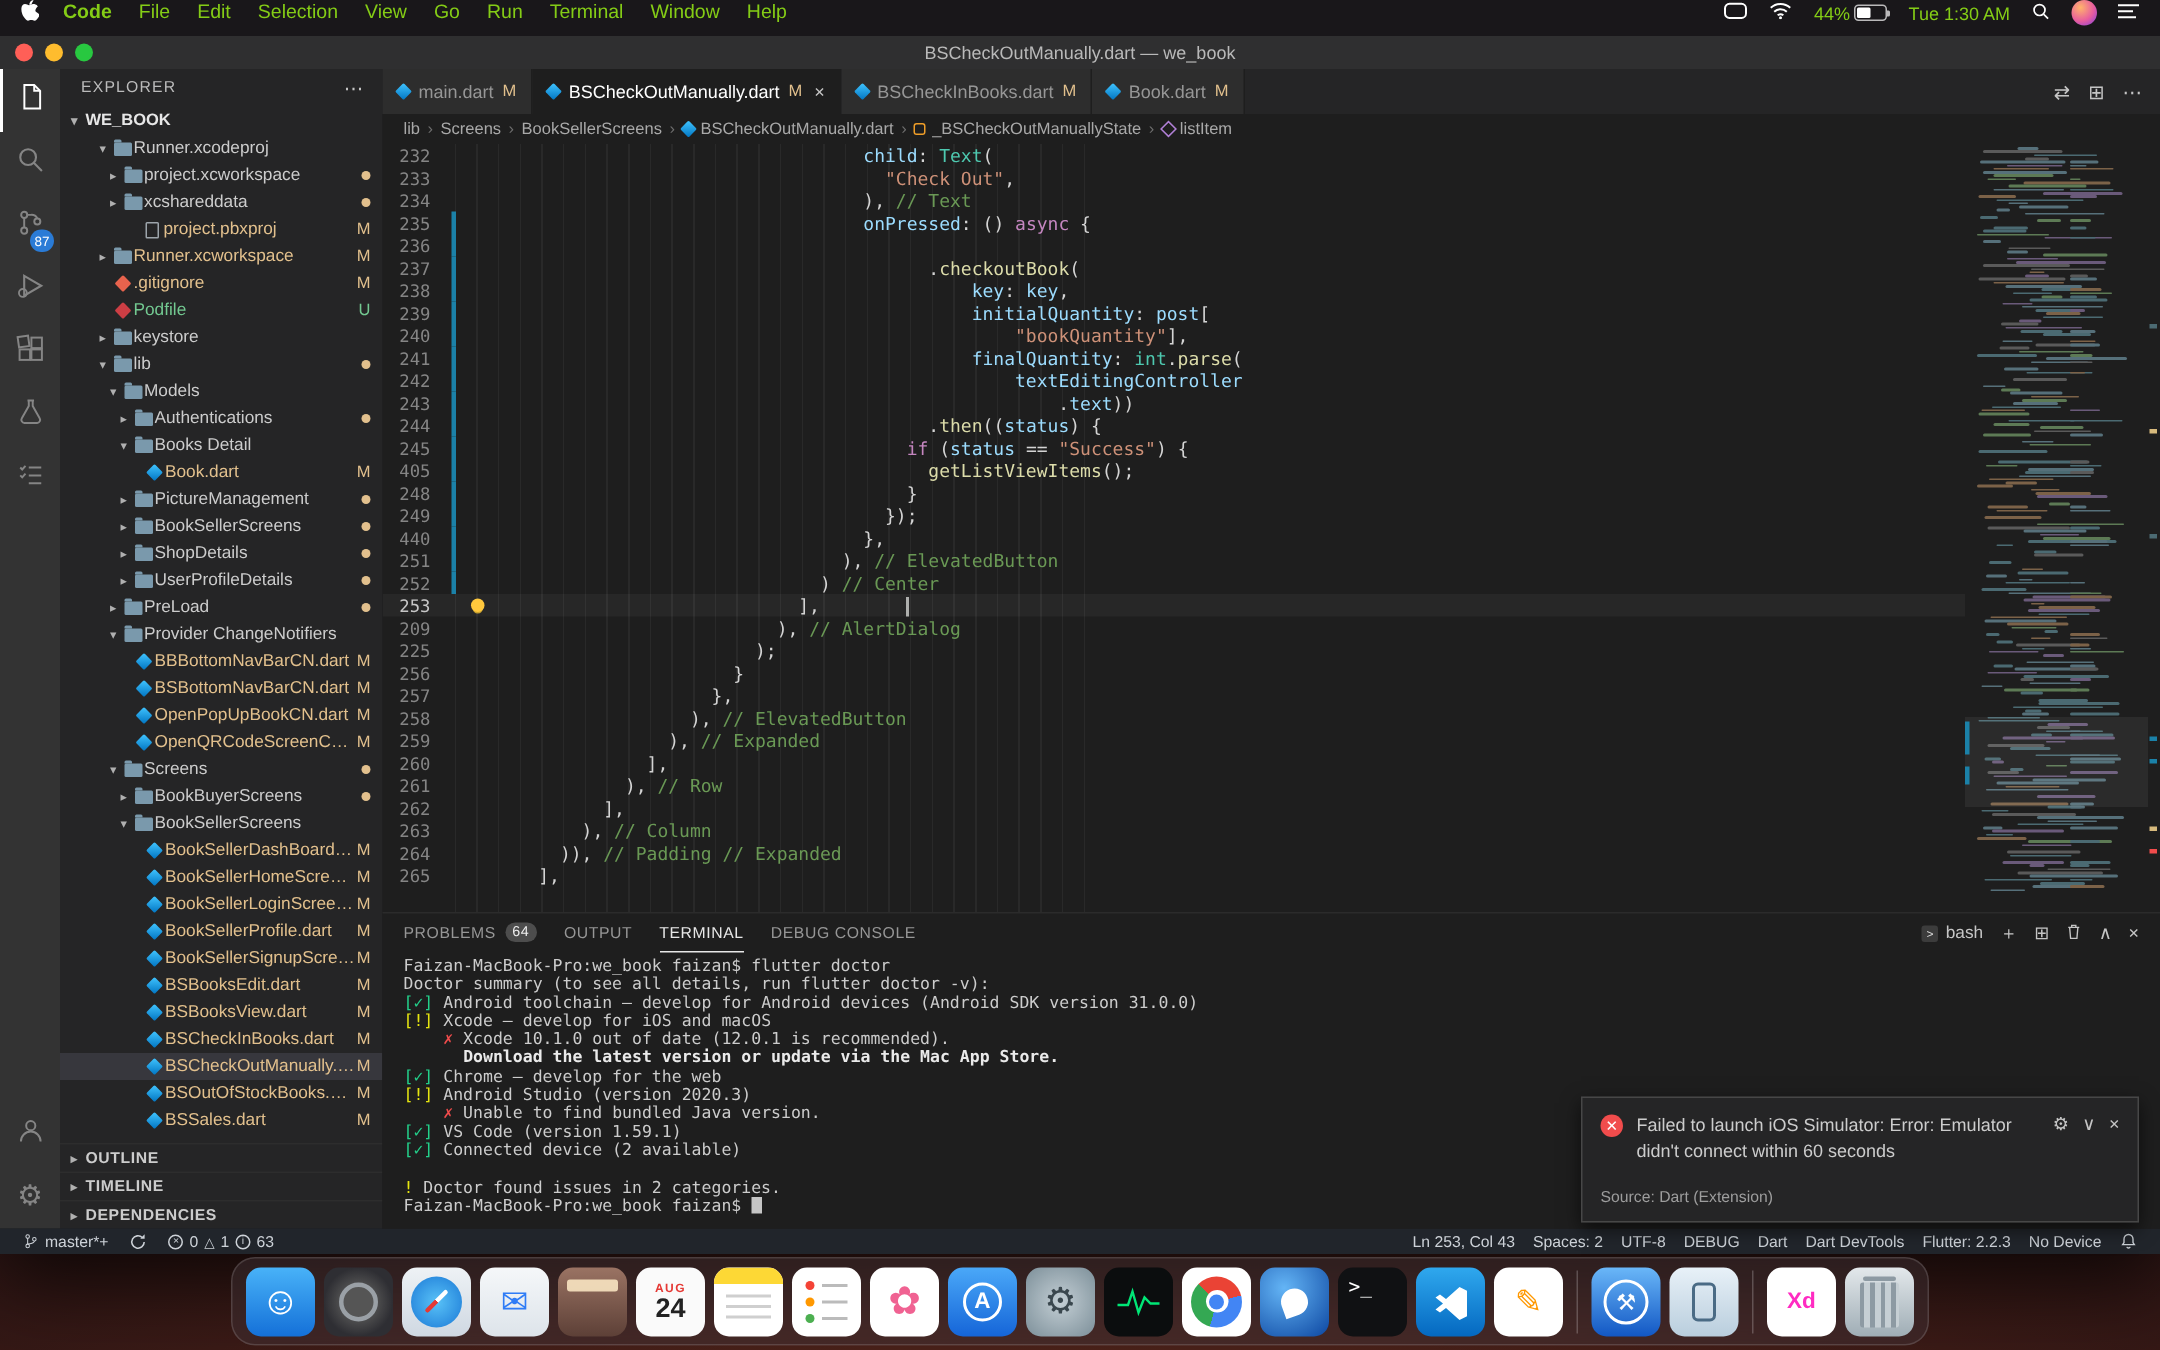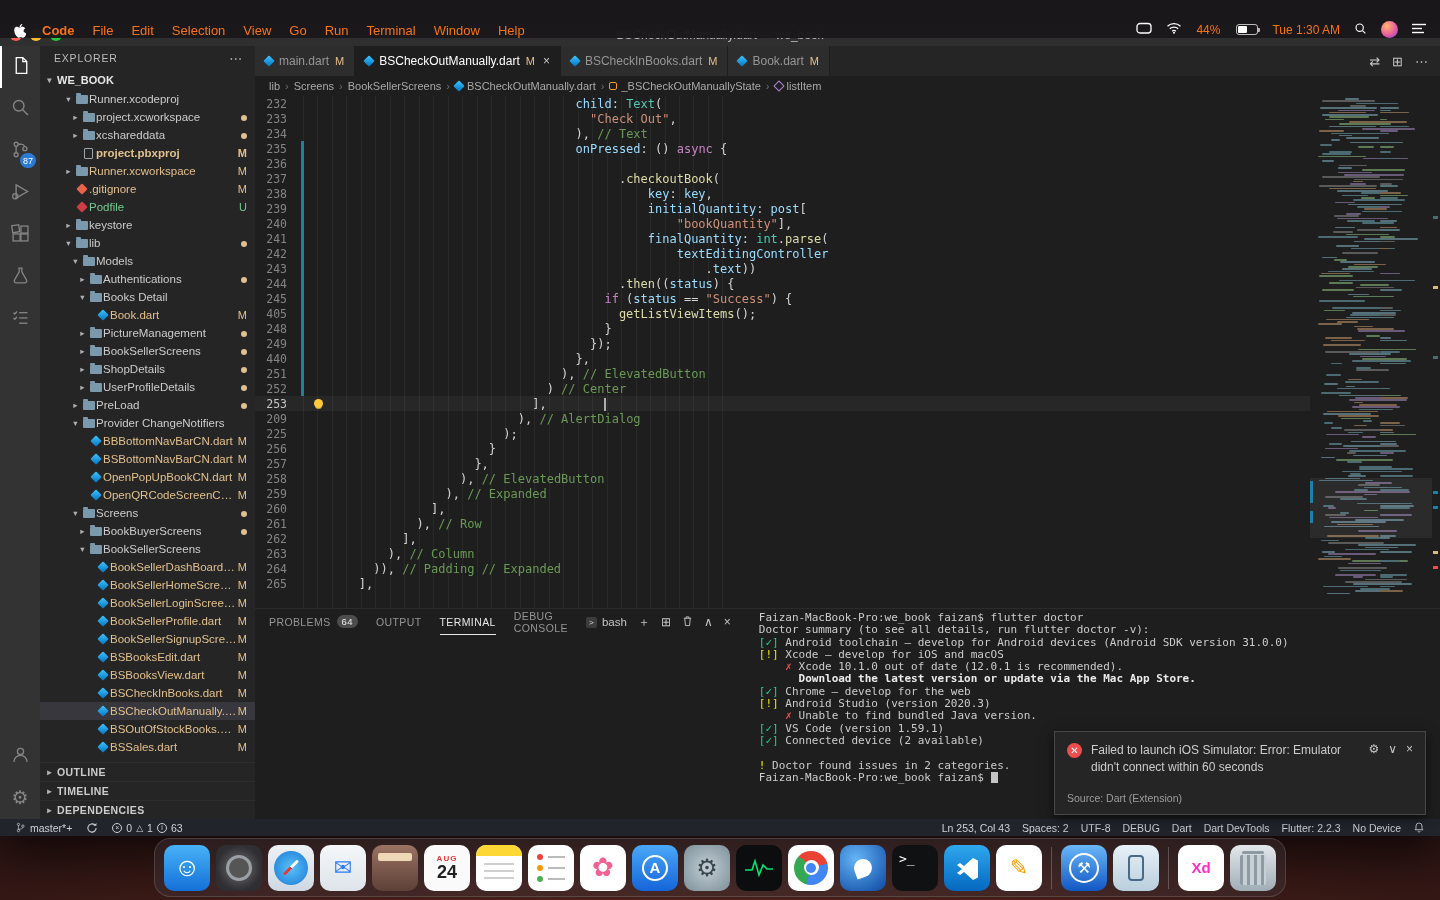--- a/index.html
+++ b/index.html
@@ -1,27 +1,27 @@
 <!DOCTYPE html>
 <html><head>
 <meta charset="utf-8">
 <style>
   *{margin:0;padding:0;box-sizing:border-box}
   html,body{width:1440px;height:900px;overflow:hidden}
   body{font-family:"Liberation Sans",sans-serif;background:#15090c;position:relative}
   .desktop{position:absolute;inset:0;background:
     radial-gradient(ellipse 120% 60% at 50% 118%, #6b3020 0%, #3a1a16 45%, #1b0f12 80%, #120d10 100%);}
   
-  .menubar{position:absolute;top:0;left:0;right:0;height:38px;background:rgba(26,24,27,.97);
-    display:flex;align-items:flex-end;padding:0 14px;color:#f97316;font-size:13px;z-index:50}
+  .menubar{position:absolute;top:0;left:0;right:0;height:24px;background:rgba(26,24,27,.97);
+    display:flex;align-items:flex-start;padding:0 14px;color:#84cc16;font-size:13px;z-index:50}
   .menubar .apple{display:flex;align-items:center;margin-right:16px}
   .menu-item{margin-right:18px;cursor:default;white-space:nowrap}
   .menu-item.app-name{font-weight:bold}
   .menu-right{margin-left:auto;display:flex;align-items:center;gap:14px;font-size:12px}
-  .batt-wrap{display:flex;align-items:center;gap:16px}
+  .batt-wrap{display:flex;align-items:center;gap:3px}
   .batt{width:22px;height:11px;border:1px solid rgba(255,255,255,.7);border-radius:3px;position:relative}
   .batt i{position:absolute;left:1px;top:1px;bottom:1px;width:44%;background:#fff;border-radius:1px}
   .batt::after{content:"";position:absolute;right:-3px;top:3px;width:2px;height:4px;background:rgba(255,255,255,.7);border-radius:0 1px 1px 0}
   .avatar{width:17px;height:17px;border-radius:50%;background:radial-gradient(circle at 35% 30%,#ffb46b,#e85d9e 55%,#7b3fe4)}
   
   .vswindow{position:absolute;top:24px;left:0;right:0;height:812px;background:#1e1e1e;z-index:10;
     box-shadow:0 18px 50px rgba(0,0,0,.7);display:flex;flex-direction:column}
   .titlebar{height:22px;background:#2f2f30;position:relative;flex:0 0 22px}
   .traffic{position:absolute;left:10px;top:5px;display:flex;gap:8px}
   .tl{width:12px;height:12px;border-radius:50%}
@@ -94,21 +94,21 @@
     box-shadow:0 2px 0 -1px #caa32f}
   .caret{position:absolute;top:1px;width:1.5px;height:13px;background:#aeafad}
   
   .minimap{width:122px;flex:0 0 122px;position:relative;overflow:hidden}
   .mm-bar{position:absolute;height:1.7px;border-radius:1px}
   .mm-slider{position:absolute;left:0;right:0;background:rgba(255,255,255,.06)}
   .mm-gitmark{position:absolute;left:0;width:2.5px;background:#1b81a8}
   .overview{width:8px;flex:0 0 8px;position:relative}
   .ov-mark{position:absolute;left:1px;width:5px;height:3px}
   
-  .panel{height:211px;flex:0 0 211px;border-top:1px solid #2b2b2b;display:flex;flex-direction:row;background:#1e1e1e}
+  .panel{height:211px;flex:0 0 211px;border-top:1px solid #2b2b2b;display:flex;flex-direction:column;background:#1e1e1e}
   .panel-tabs{height:26px;display:flex;align-items:center;padding:0 14px;gap:18px;flex:0 0 26px}
   .ptab{font-size:10.5px;letter-spacing:.4px;color:#969696;height:100%;display:flex;align-items:center;gap:6px;cursor:pointer;border-bottom:1px solid transparent}
   .ptab.active{color:#e7e7e7;border-bottom-color:#e7e7e7}
   .pbadge{background:#4d4d4d;color:#eee;border-radius:8px;font-size:9.5px;padding:1px 5px}
   .panel-actions{margin-left:auto;display:flex;align-items:center;gap:11px;color:#c5c5c5;font-size:12px}
   .panel-actions .shell{display:flex;align-items:center;gap:5px;font-size:11.5px}
   .shell-ico{width:11px;height:11px;background:#3c3c3c;border-radius:2px;color:#ddd;font-size:8px;display:inline-flex;align-items:center;justify-content:center}
   .terminal{flex:1;padding:3px 0 0 14px;font-family:"DejaVu Sans Mono","Liberation Mono",monospace;font-size:11px;line-height:12.3px;overflow:hidden}
   .t-p{color:#cccccc}.t-g{color:#23d18b}.t-y{color:#e5e510}.t-r{color:#f14c4c}
   .t-b{color:#eaeaea;font-weight:bold}
@@ -333,21 +333,21 @@
             <span class="tbadge "><span class="dot"></span></span>
           </div>
           <div class="trow" style="padding-left: 30px;">
             <span class="chev">▸</span>
             <span class="ticon">
               <span class="folder-ico"></span>
             </span>
             <span class="tlabel">xcshareddata</span>
             <span class="tbadge "><span class="dot"></span></span>
           </div>
-          <div class="trow" style="padding-left: 30px; font-weight: bold;">
+          <div class="trow" style="padding-left: 43px;">
             <span class="chev"></span>
             <span class="ticon">
               <span class="file-ico"></span>
             </span>
             <span class="tlabel mod">project.pbxproj</span>
             <span class="tbadge M">M</span>
           </div>
           <div class="trow" style="padding-left: 23px;">
             <span class="chev">▸</span>
             <span class="ticon">

